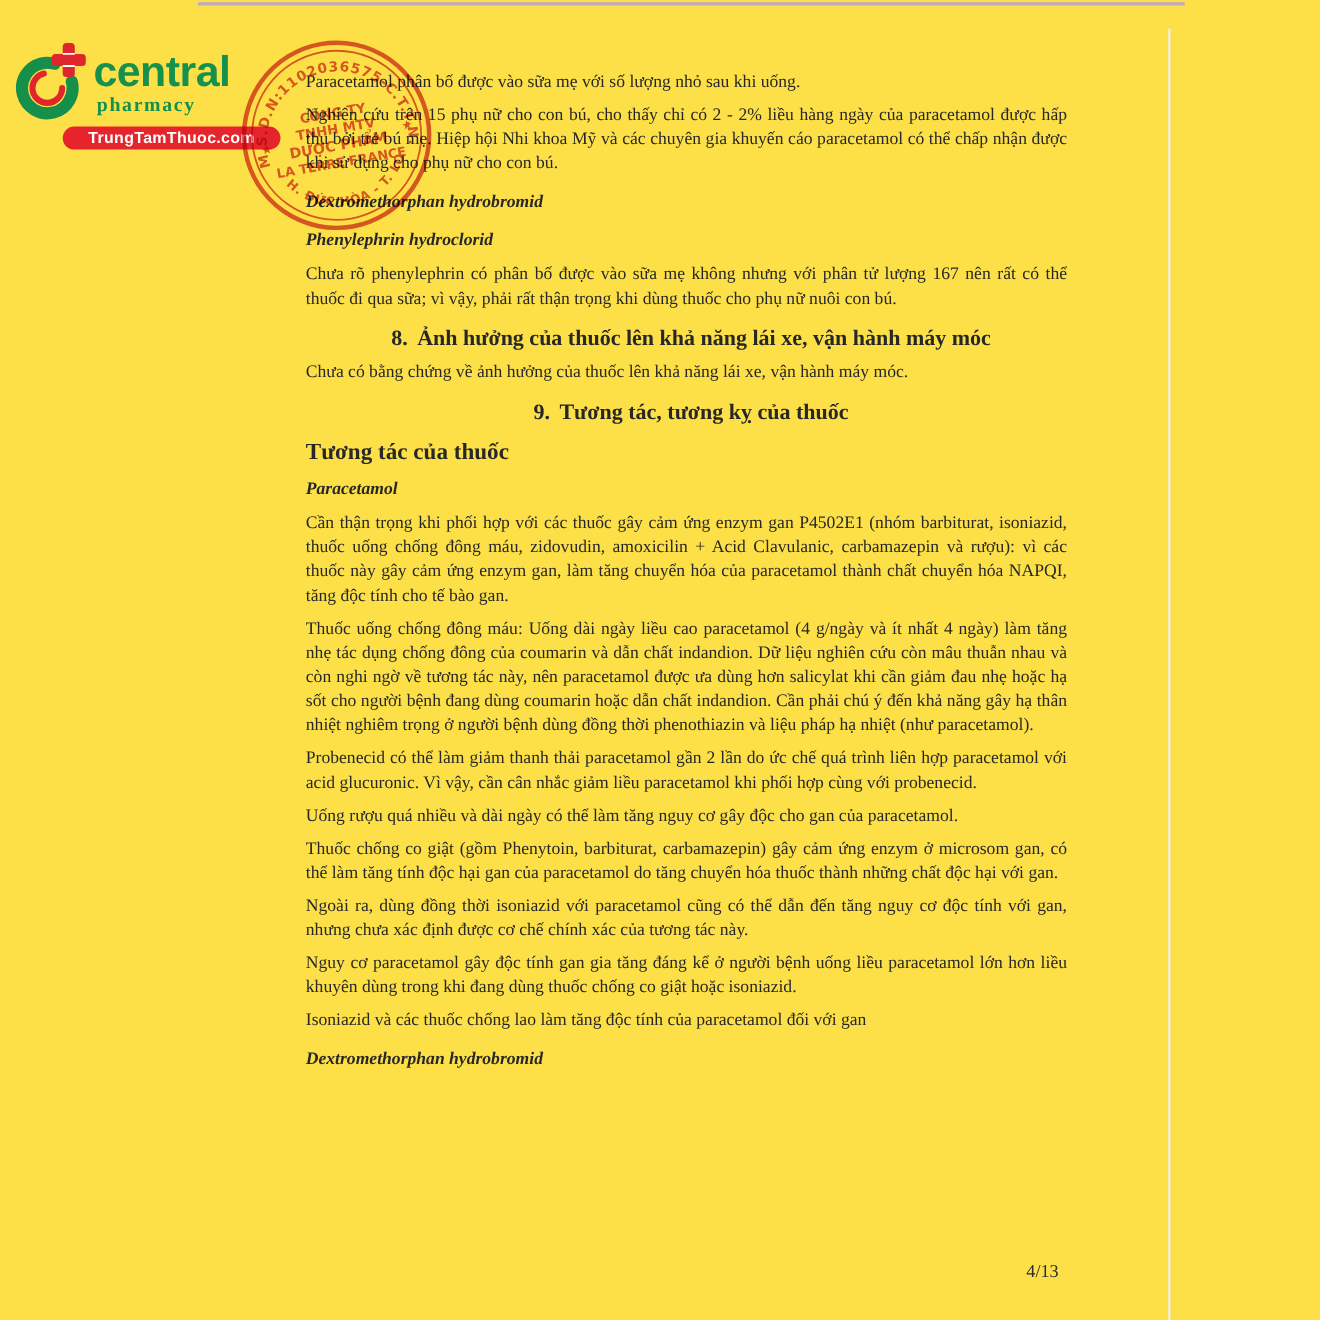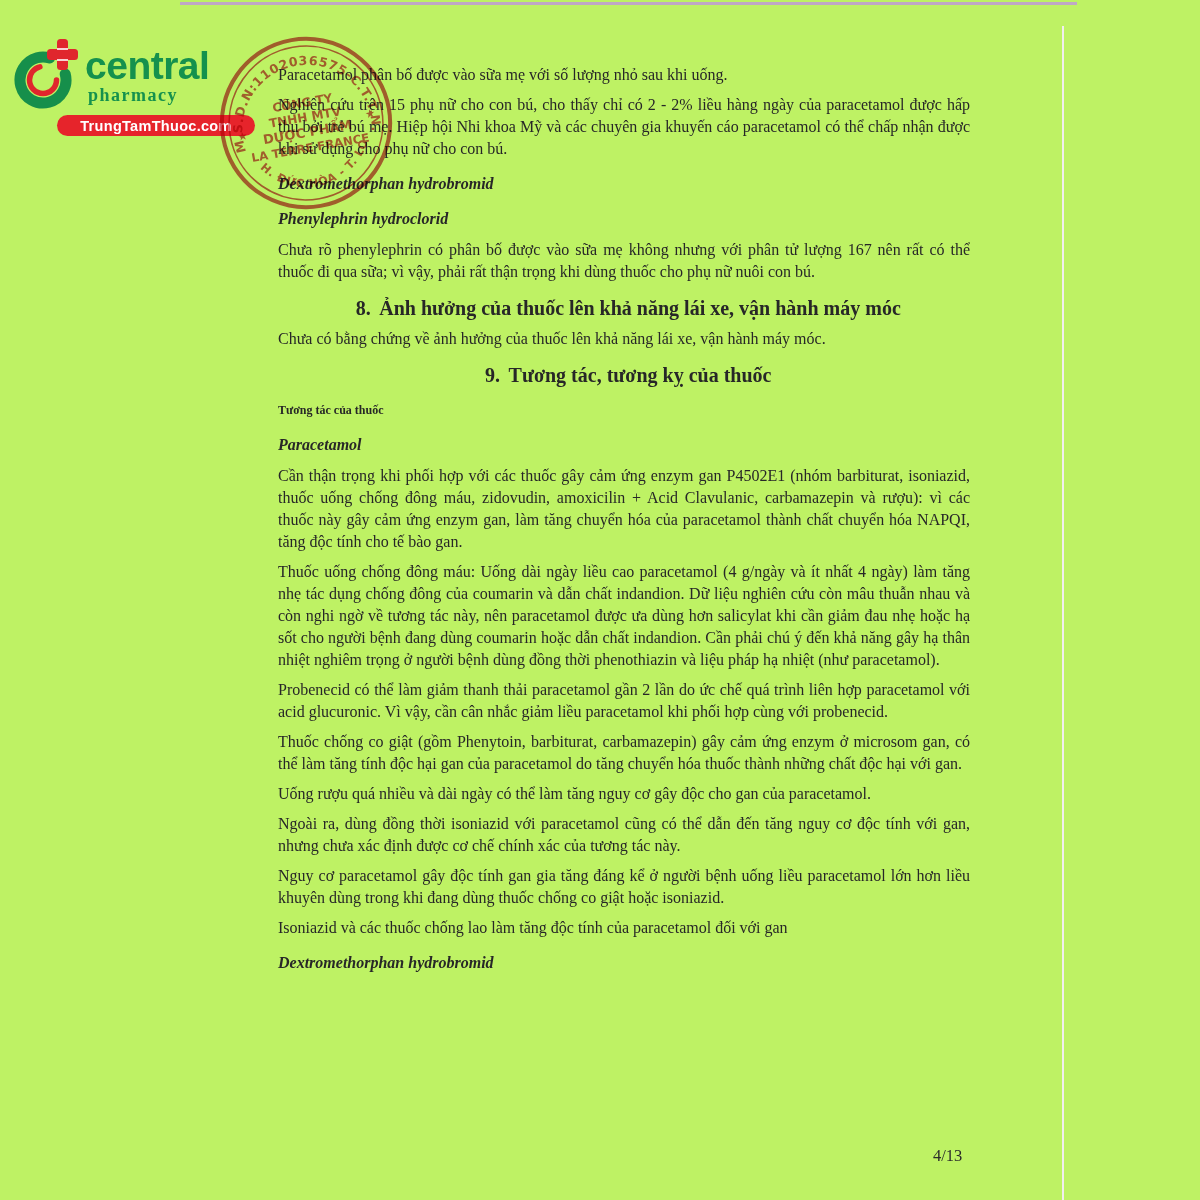--- a/index.html
+++ b/index.html
@@ -1,21 +1,21 @@
 <!DOCTYPE html>
 <html><head>
 <meta charset="utf-8">
 <style>
   * { margin: 0; padding: 0; box-sizing: border-box; }
   html, body { background: #ffffff; }
   .page {
     position: relative;
     width: 1200px;
     height: 1200px;
-    background: #bef264;
+    background: #fde047;
     overflow: hidden;
     font-family: "Liberation Serif", "DejaVu Serif", serif;
     color: #272727;
   }
   .top-scan-line {
     position: absolute;
     left: 180px; top: 2px;
     width: 897px; height: 3px;
     background: #bfa8c6;
   }
@@ -87,21 +87,21 @@
     font-weight: 700;
     margin: 14px 0 9px 0;
     text-align: center;
     font-size: 20px;
   }
   .h-num .num { display: inline-block; width: 32px; }
   .h-bold {
     font-weight: 700;
     margin: 13px 0 9px 0;
     text-align: left;
-    font-size: 12px;
+    font-size: 21px;
   }
   .page-number {
     position: absolute;
     left: 933px; top: 1146px;
     font-size: 16.5px;
     color: #2b2b2b;
   }
 </style>
 </head>
 <body>
@@ -156,22 +156,22 @@
     </div>
     <p class="para">Chưa có bằng chứng về ảnh hưởng của thuốc lên khả năng lái xe, vận hành máy móc.</p>
     <div class="h-num">
       <span class="num">9.</span><span>Tương tác, tương kỵ của thuốc</span>
     </div>
     <div class="h-bold">Tương tác của thuốc</div>
     <div class="h-drug">Paracetamol</div>
     <p class="para">Cần thận trọng khi phối hợp với các thuốc gây cảm ứng enzym gan P4502E1 (nhóm barbiturat, isoniazid, thuốc uống chống đông máu, zidovudin, amoxicilin + Acid Clavulanic, carbamazepin và rượu): vì các thuốc này gây cảm ứng enzym gan, làm tăng chuyển hóa của paracetamol thành chất chuyển hóa NAPQI, tăng độc tính cho tế bào gan.</p>
     <p class="para">Thuốc uống chống đông máu: Uống dài ngày liều cao paracetamol (4 g/ngày và ít nhất 4 ngày) làm tăng nhẹ tác dụng chống đông của coumarin và dẫn chất indandion. Dữ liệu nghiên cứu còn mâu thuẫn nhau và còn nghi ngờ về tương tác này, nên paracetamol được ưa dùng hơn salicylat khi cần giảm đau nhẹ hoặc hạ sốt cho người bệnh đang dùng coumarin hoặc dẫn chất indandion. Cần phải chú ý đến khả năng gây hạ thân nhiệt nghiêm trọng ở người bệnh dùng đồng thời phenothiazin và liệu pháp hạ nhiệt (như paracetamol).</p>
     <p class="para">Probenecid có thể làm giảm thanh thải paracetamol gần 2 lần do ức chế quá trình liên hợp paracetamol với acid glucuronic. Vì vậy, cần cân nhắc giảm liều paracetamol khi phối hợp cùng với probenecid.</p>
+    <p class="para">Uống rượu quá nhiều và dài ngày có thể làm tăng nguy cơ gây độc cho gan của paracetamol.</p>
     <p class="para">Thuốc chống co giật (gồm Phenytoin, barbiturat, carbamazepin) gây cảm ứng enzym ở microsom gan, có thể làm tăng tính độc hại gan của paracetamol do tăng chuyển hóa thuốc thành những chất độc hại với gan.</p>
-    <p class="para">Uống rượu quá nhiều và dài ngày có thể làm tăng nguy cơ gây độc cho gan của paracetamol.</p>
     <p class="para">Ngoài ra, dùng đồng thời isoniazid với paracetamol cũng có thể dẫn đến tăng nguy cơ độc tính với gan, nhưng chưa xác định được cơ chế chính xác của tương tác này.</p>
     <p class="para">Nguy cơ paracetamol gây độc tính gan gia tăng đáng kể ở người bệnh uống liều paracetamol lớn hơn liều khuyên dùng trong khi đang dùng thuốc chống co giật hoặc isoniazid.</p>
     <p class="para">Isoniazid và các thuốc chống lao làm tăng độc tính của paracetamol đối với gan</p>
     <div class="h-drug">Dextromethorphan hydrobromid</div>
   </div>
 
   <div class="page-number">4/13</div>
 </div>
 
 </body></html>

